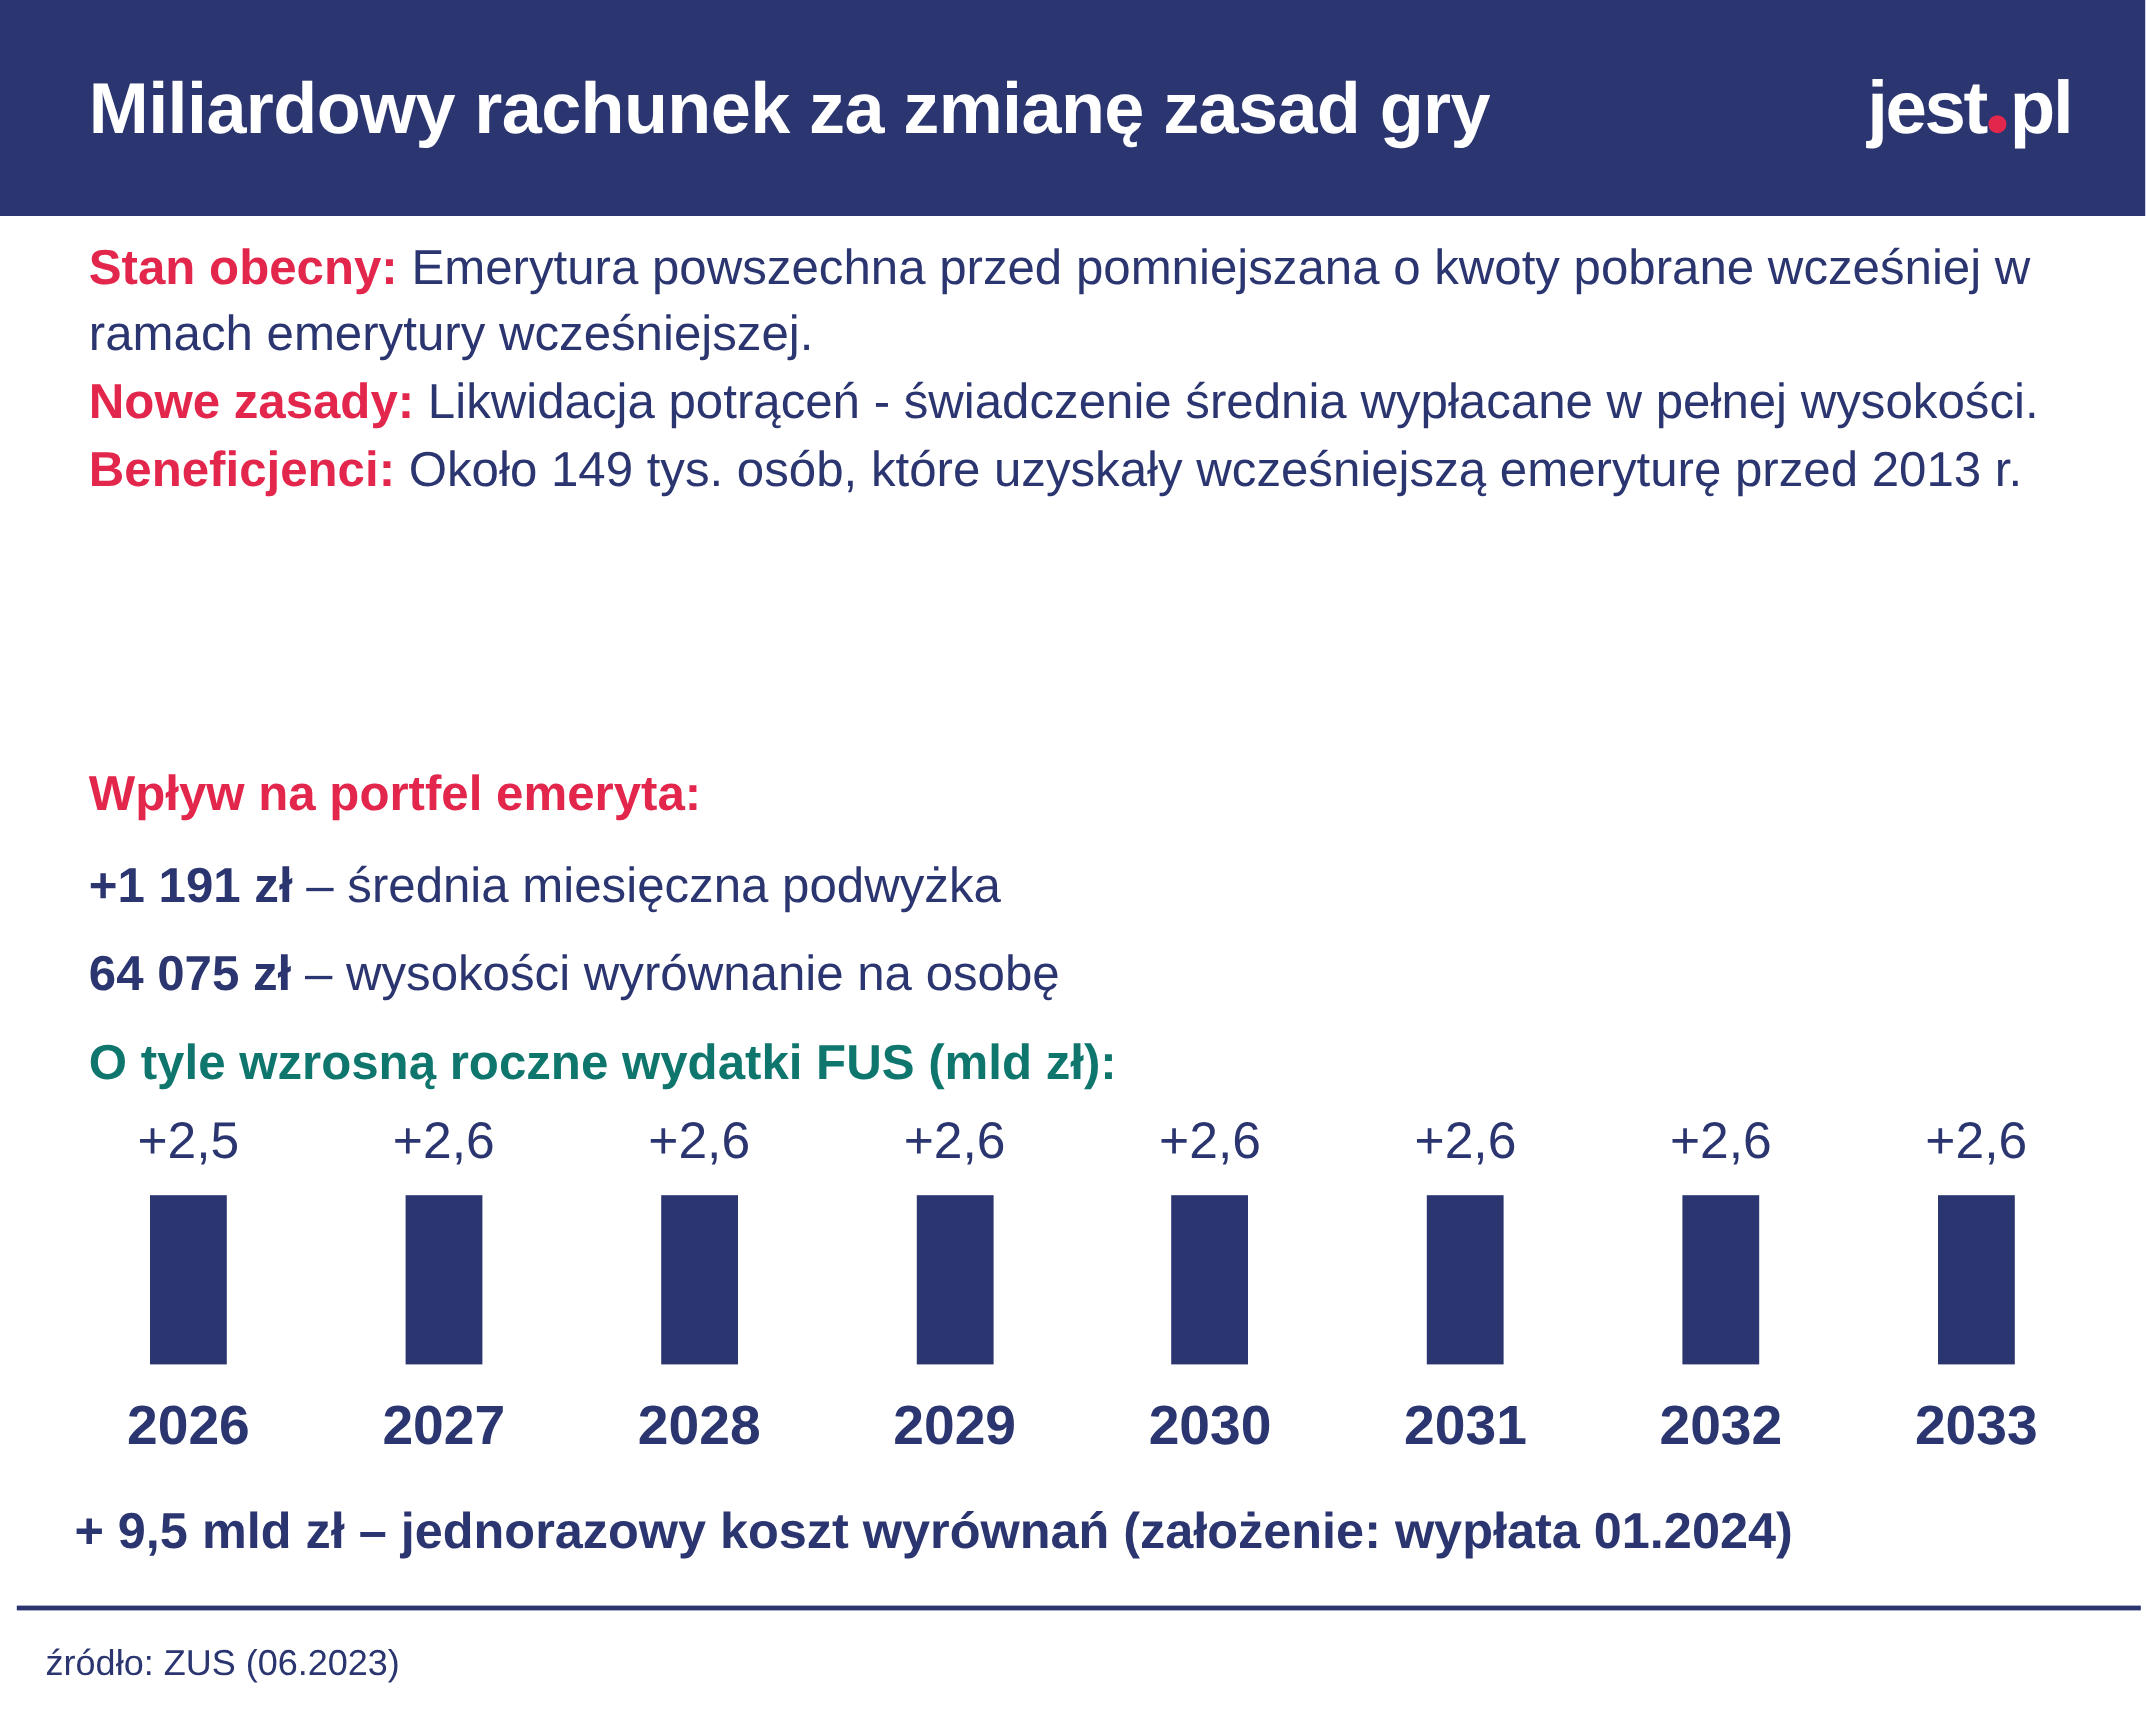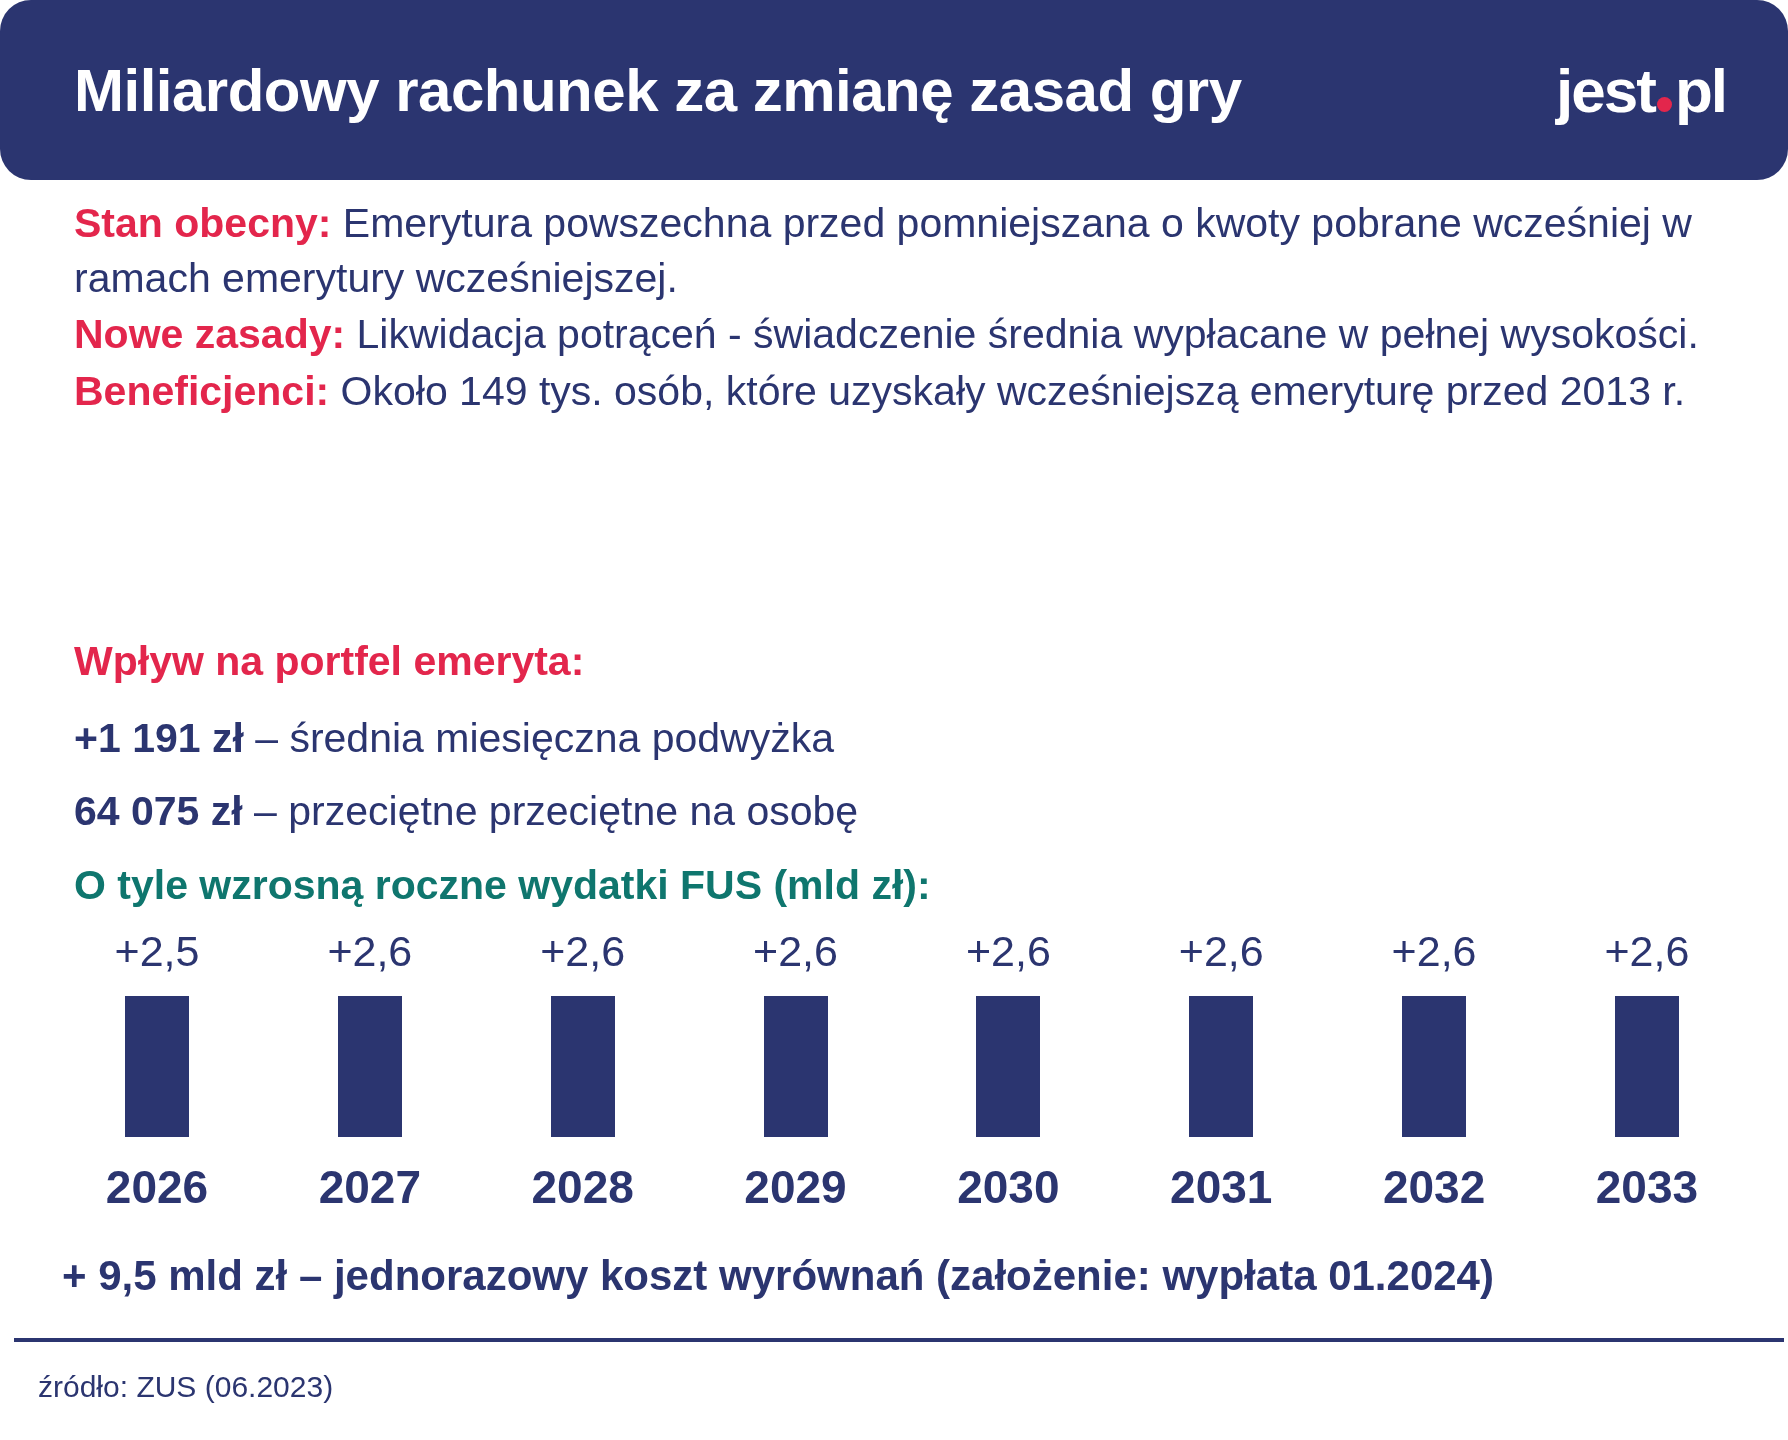--- a/index.html
+++ b/index.html
@@ -25,21 +25,20 @@
     left: 0;
     top: 0;
     width: 1788px;
     height: 180px;
     background: #2b3570;
     display: flex;
     align-items: center;
     justify-content: space-between;
     box-sizing: border-box;
     padding: 0 62px 0 74px;
-    border-radius: 31px;
   }
   .header-title {
     color: #ffffff;
     font-size: 60px;
     font-weight: bold;
     letter-spacing: -0.5px;
     line-height: 1.05;
     white-space: nowrap;
   }
   .logo {
@@ -192,21 +191,21 @@
 
   <div class="body-block">
     <p class="para"><span class="lbl">Stan obecny:</span><span> Emerytura powszechna przed pomniejszana o kwoty pobrane wcześniej w ramach emerytury wcześniejszej.</span></p>
     <p class="para"><span class="lbl">Nowe zasady:</span><span> Likwidacja potrąceń - świadczenie średnia wypłacane w pełnej wysokości.</span></p>
     <p class="para"><span class="lbl">Beneficjenci:</span><span> Około 149 tys. osób, które uzyskały wcześniejszą emeryturę przed 2013 r.</span></p>
   </div>
 
   <div class="impact">
     <p class="impact-heading">Wpływ na portfel emeryta:</p>
     <p class="impact-line"><b>+1 191 zł</b><span> – średnia miesięczna podwyżka</span></p>
-    <p class="impact-line"><b>64 075 zł</b><span> – przeciętne przeciętne na osobę</span></p>
+    <p class="impact-line"><b>64 075 zł</b><span> – wysokości wyrównanie na osobę</span></p>
   </div>
 
   <p class="chart-heading">O tyle wzrosną roczne wydatki FUS (mld zł):</p>
   <div class="chart">
       <div class="bar-col">
         <div class="bar-value">+2,5</div>
         <div class="bar-rect" style="height: 141.071px; background: rgb(43, 53, 112);"></div>
         <div class="bar-year">2026</div>
       </div>
       <div class="bar-col">

